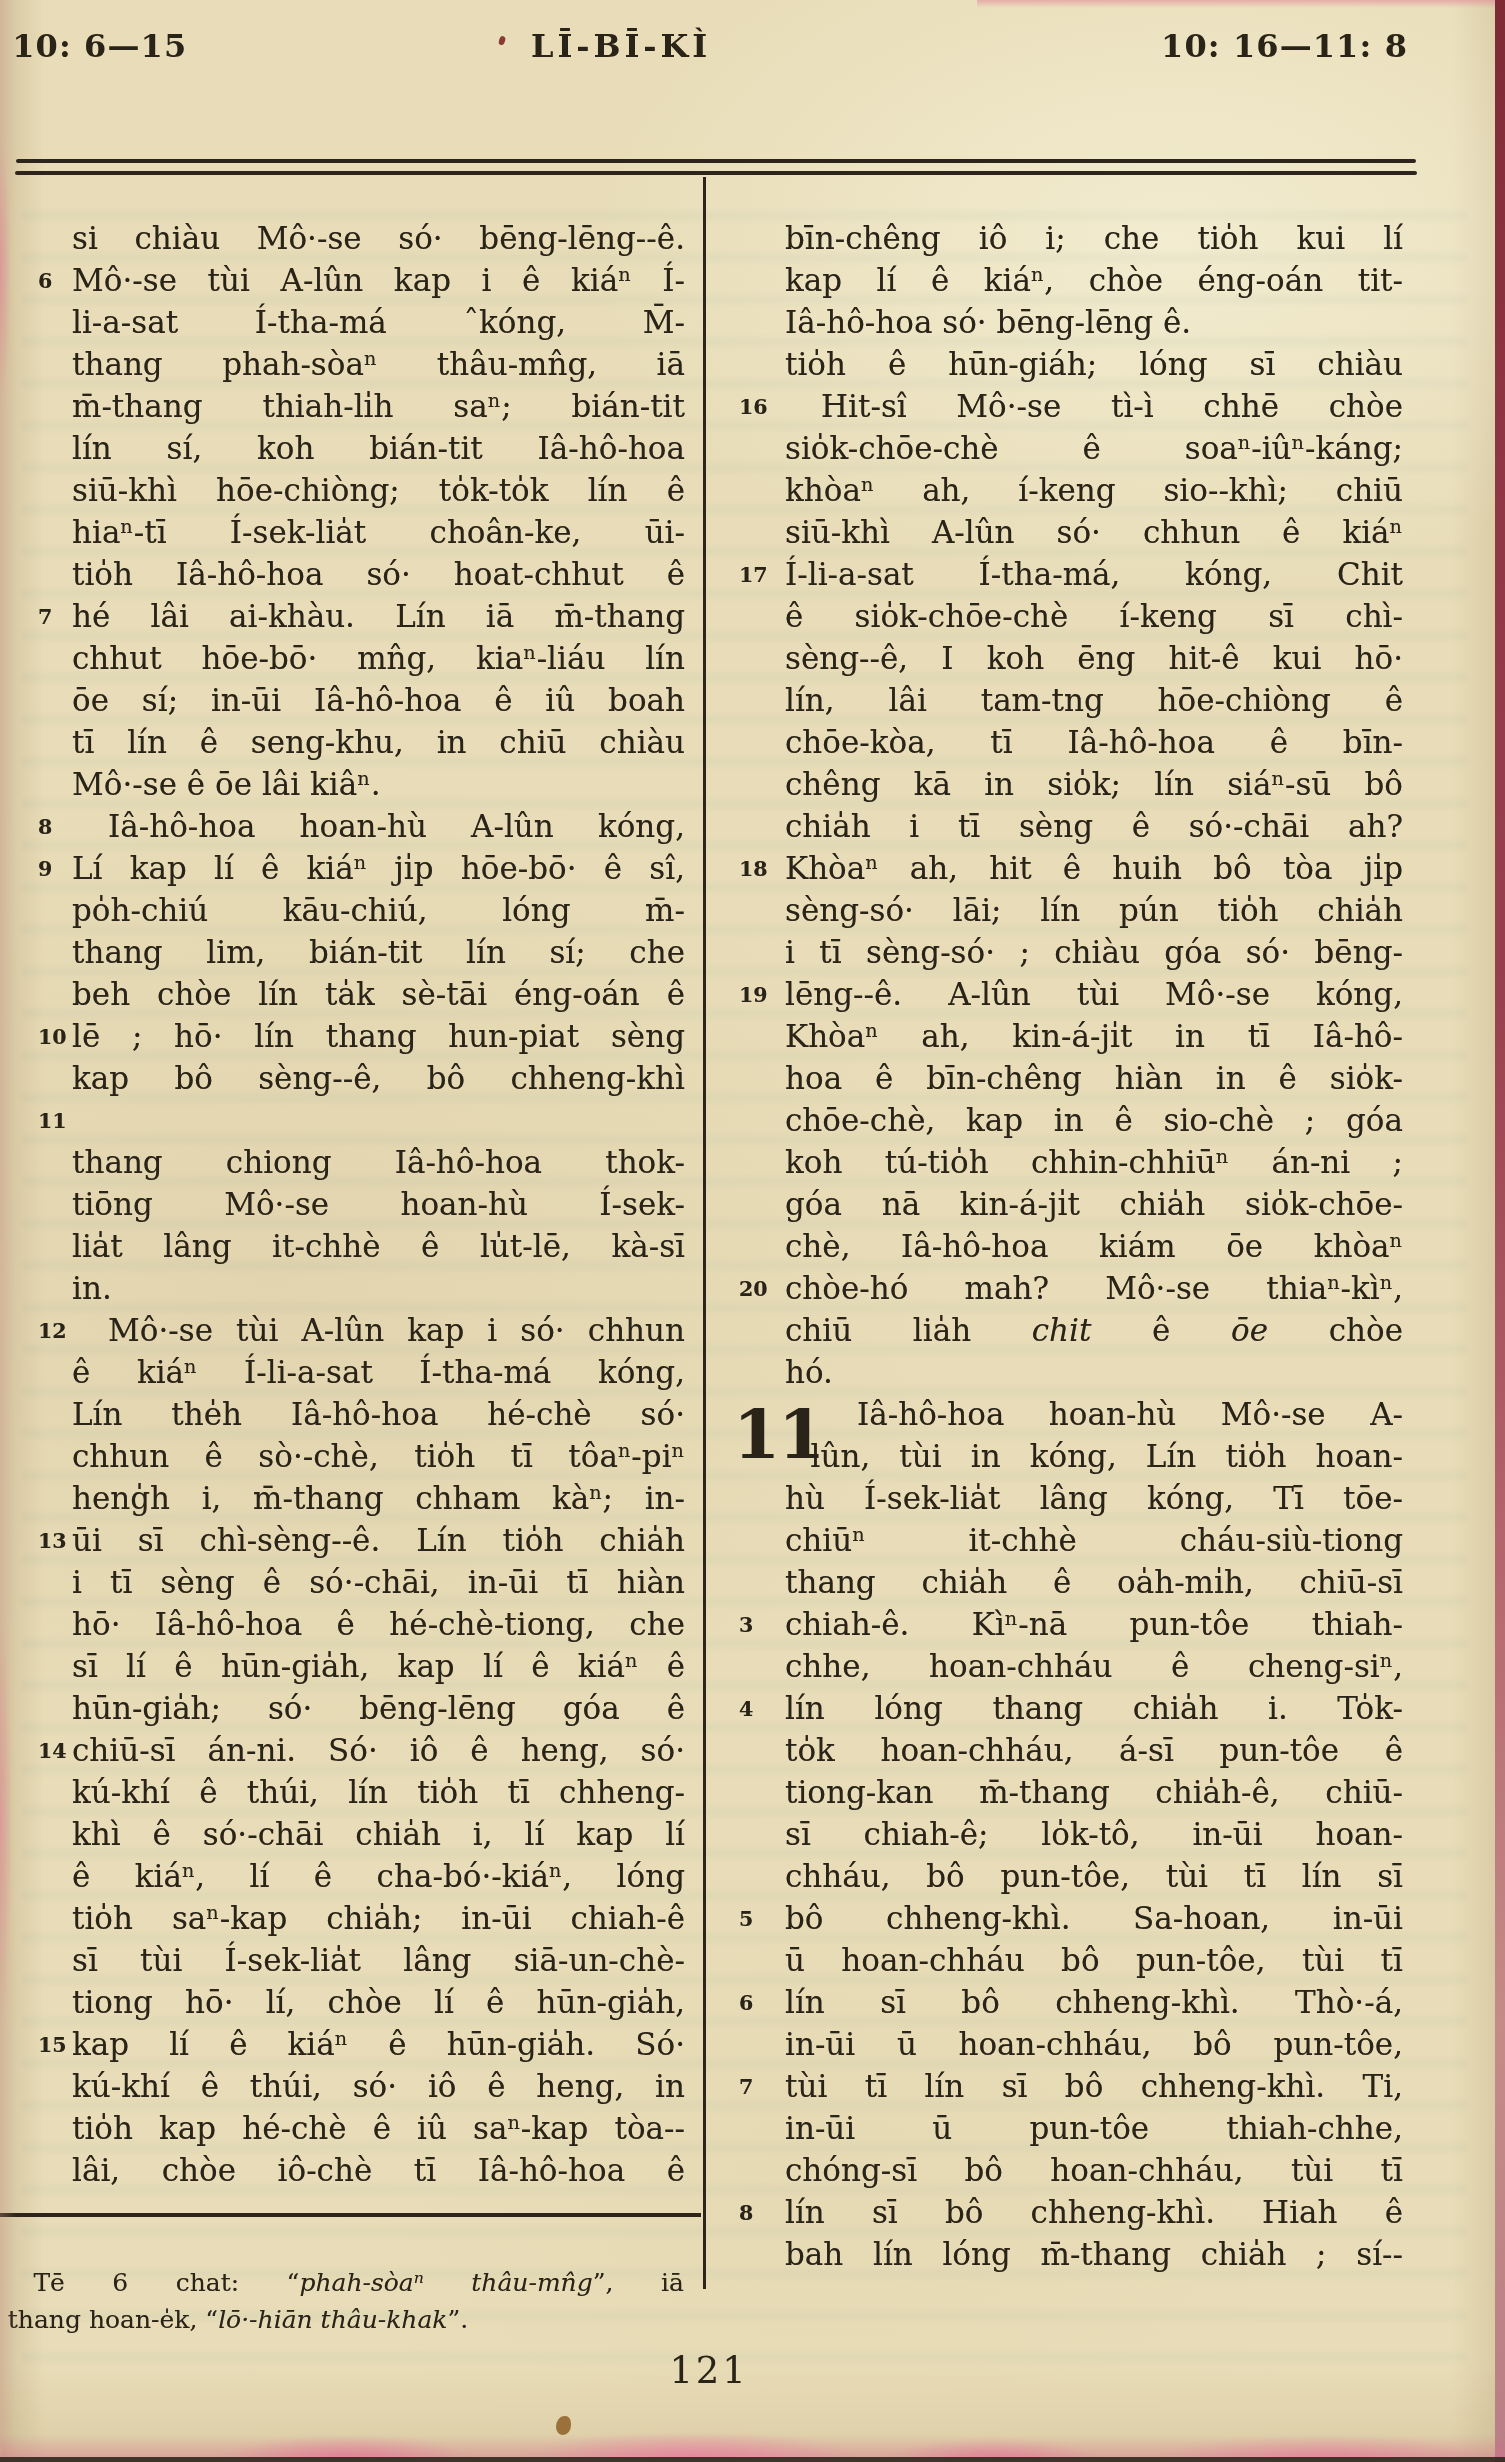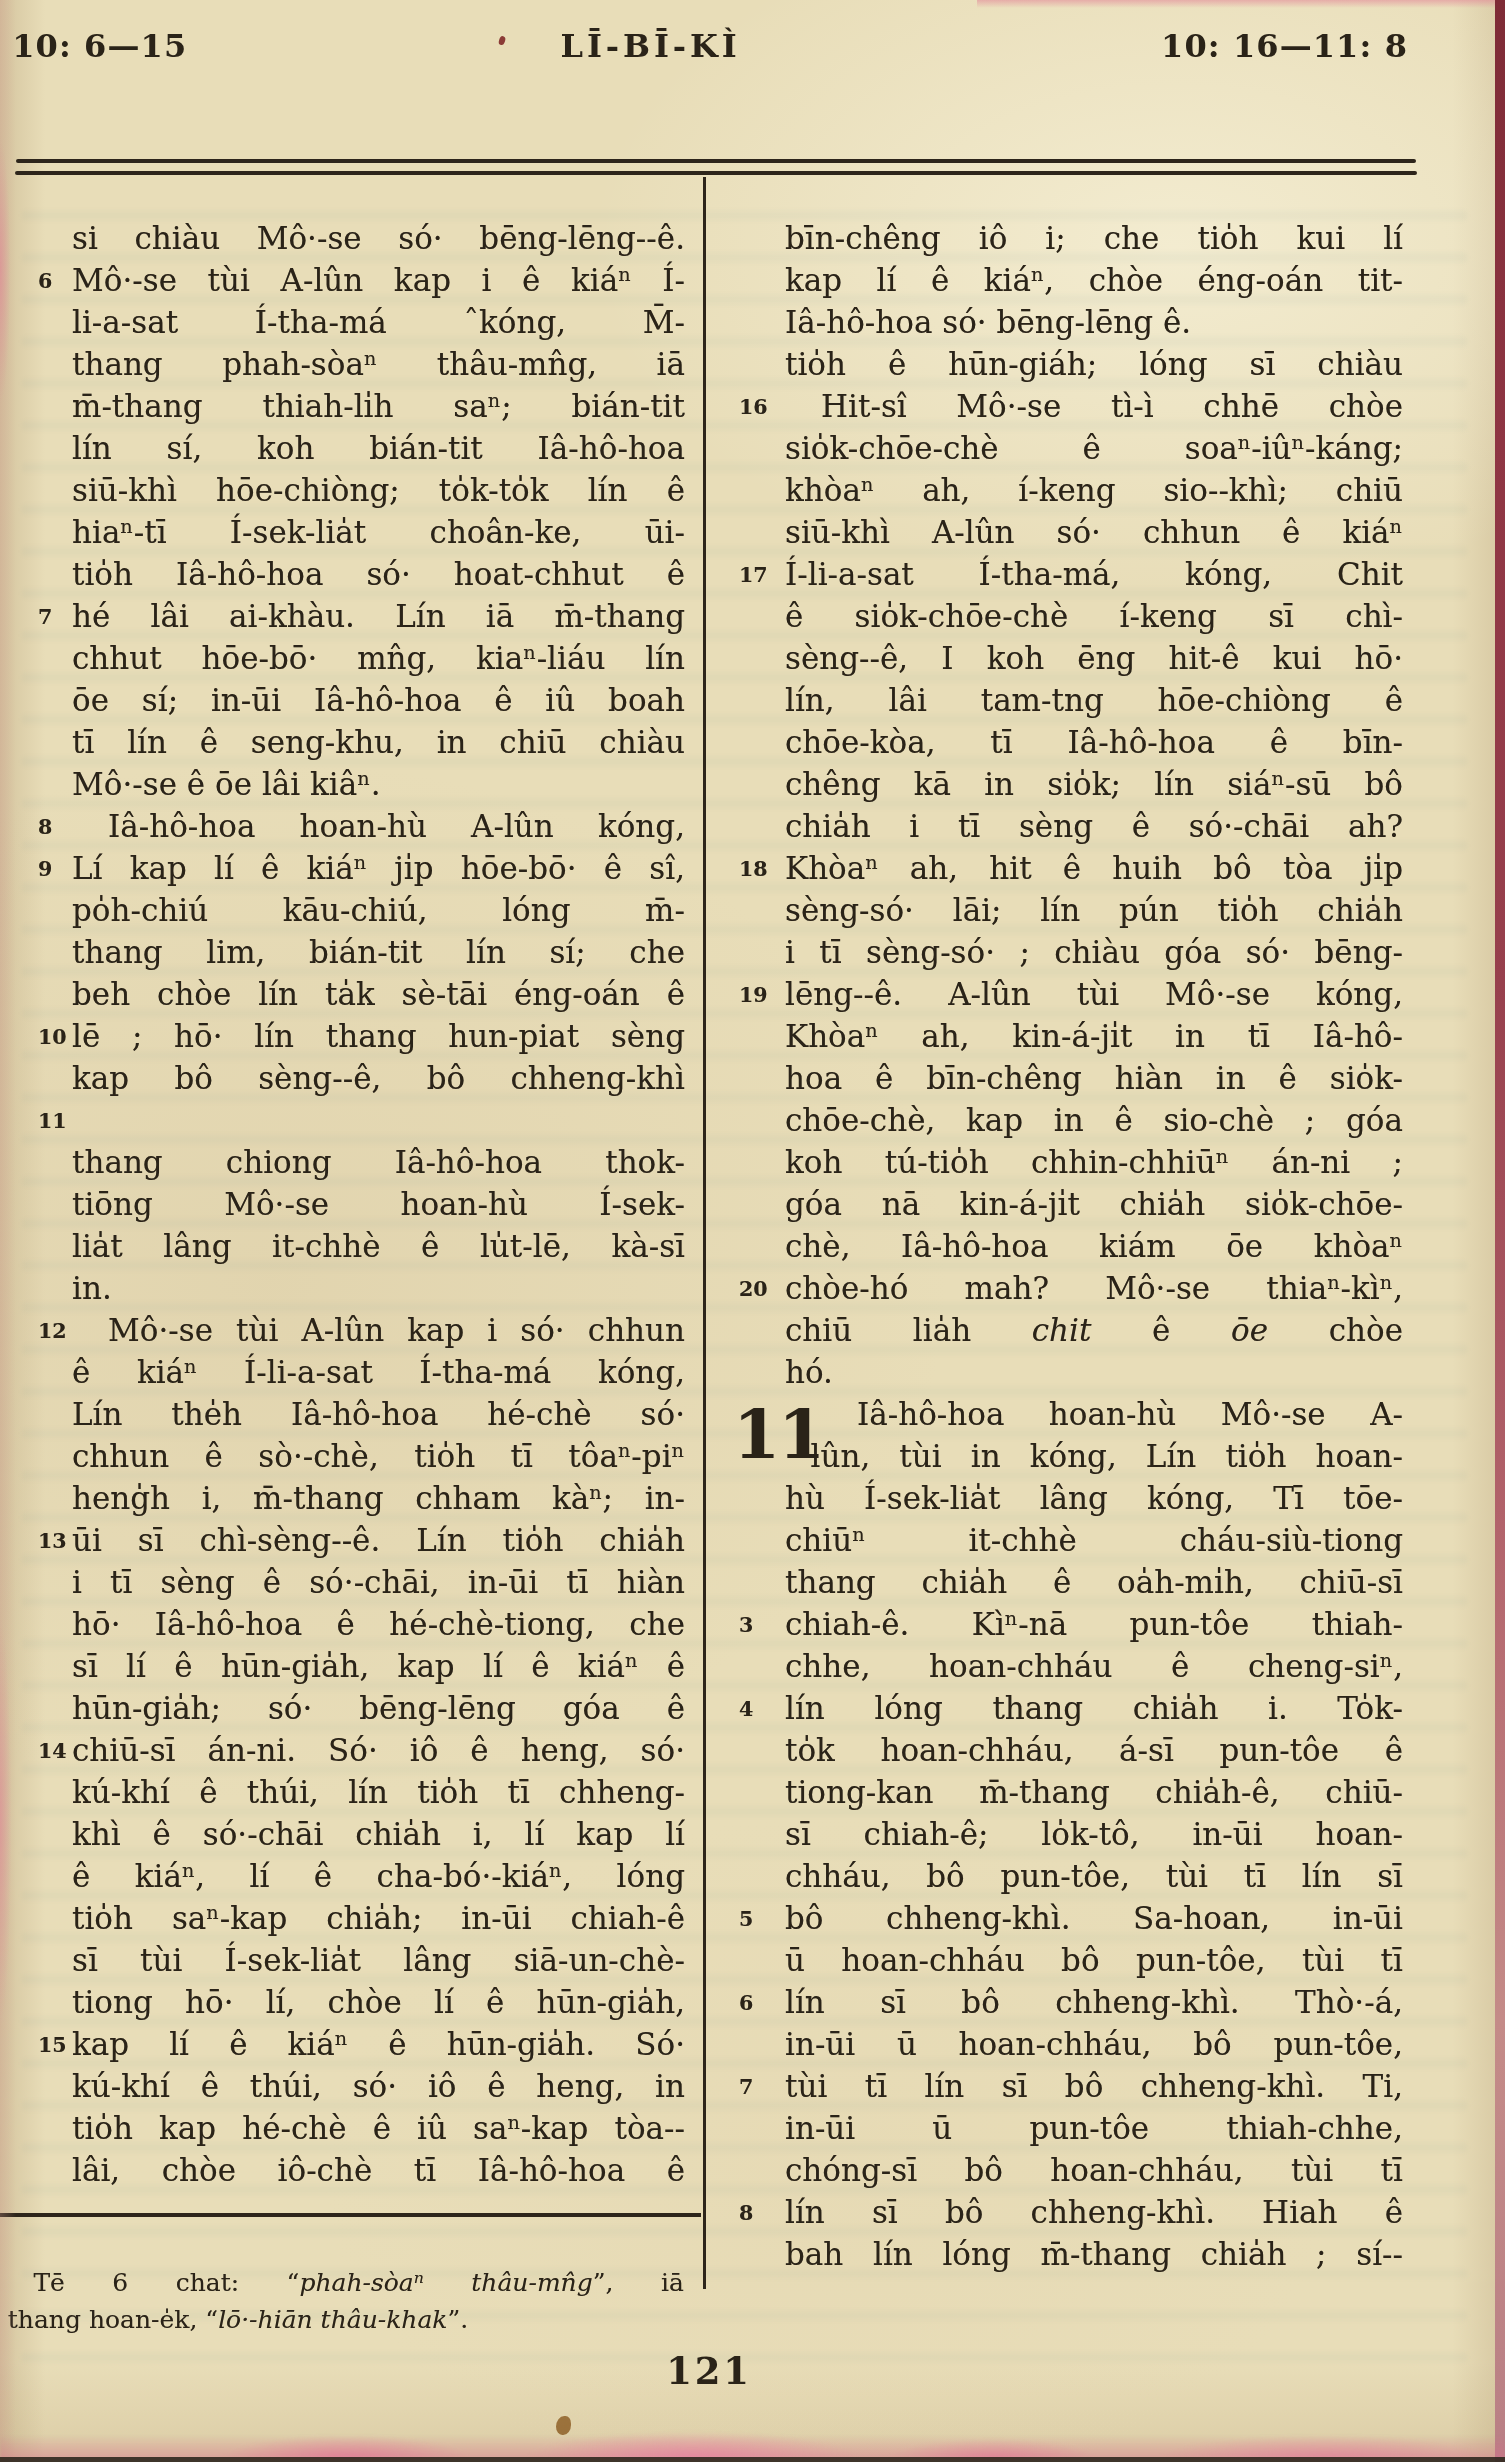--- a/index.html
+++ b/index.html
@@ -9,21 +9,21 @@
       radial-gradient(834px 500px at 78% 10%, rgba(252,248,228,.55), rgba(252,248,228,0) 70%),
       radial-gradient(945px 723px at 18% 52%, rgba(210,192,152,.30), rgba(210,192,152,0) 72%),
       radial-gradient(723px 500px at 55% 88%, rgba(228,214,176,.40), rgba(228,214,176,0) 70%),
       linear-gradient(90deg, rgba(170,144,104,.32) 0%, rgba(170,144,104,0) 3%, rgba(170,144,104,0) 96.5%, rgba(170,144,104,.28) 100%),
       linear-gradient(0deg, rgba(185,160,115,.28) 0%, rgba(185,160,115,0) 4%);
     color:#2a2318;}
   .ghost{position:absolute;left:22px;top:183px;width:1445px;height:2196px;opacity:.10;filter:blur(2.8px);pointer-events:none;
     background-image:repeating-linear-gradient(0deg, rgba(100,140,135,0) 0 16.7px, rgba(100,140,135,.55) 16.7px 25.6px, rgba(100,140,135,0) 25.6px 42px);}
   .hdr{position:absolute;top:27px;font-weight:bold;font-size:32px;white-space:nowrap;}
   .hdr-left{left:12.2px;letter-spacing:1.1px;}
-  .hdr-center{left:531px;width:239px;text-align:center;letter-spacing:3.9px;}
+  .hdr-center{left:531px;width:239px;letter-spacing:3.9px;}
   .hdr-right{right:97px;letter-spacing:1.1px;}
   .rule{position:absolute;background:#2d251b;border-radius:2.2px;}
   .rule-a{left:15.6px;top:159px;width:1400px;height:4.4px;}
   .rule-b{left:14.5px;top:171px;width:1402px;height:4.4px;}
   .divider{position:absolute;left:703px;top:177px;width:2.8px;height:2112px;background:#2d251b;}
   .col{position:absolute;top:217px;}
   .col-left{left:72px;width:613px;}
   .col-right{left:785px;width:618px;}
   .line{position:relative;height:42px;line-height:42px;font-size:31px;text-align:justify;text-align-last:justify;
     text-shadow:0 0 0.6px rgba(42,35,24,.35);}
@@ -32,21 +32,21 @@
   .line.ch1{padding-left:72px;}
   .line.ch2{padding-left:25.6px;}
   .vnum{position:absolute;top:1.1px;line-height:42px;font-size:20.6px;font-weight:bold;}
   .col-left .vnum{left:-34px;}
   .col-right .vnum{left:-46px;}
   .chapnum{position:absolute;left:-52px;top:1184px;font-size:68px;line-height:66px;font-weight:bold;letter-spacing:-2.2px;}
   .footnote-rule{position:absolute;left:0;top:2213px;width:701px;height:3.9px;background:#2d251b;}
   .footnote{position:absolute;left:7.8px;top:2227px;width:676px;}
   .footnote .line{height:37px;line-height:37px;font-size:25px;}
   .footnote .ind{padding-left:25.6px;margin-top:37px;}
-  .pagenum{position:absolute;left:656px;top:2349px;width:106px;text-align:center;font-size:37px;font-weight:700;letter-spacing:2.8px;}
+  .pagenum{position:absolute;left:656px;top:2349px;width:106px;text-align:center;font-size:37px;font-weight:400;letter-spacing:2.8px;}
   i{font-style:italic;}
   
   .edge-right{position:absolute;right:0;top:0;width:10px;height:100%;
     background:linear-gradient(180deg,#7e2b36 0%,#8e3543 18%,#97404d 40%,#b2636b 62%,#c48b88 82%,#b97f85 100%);}
   .edge-left{position:absolute;left:0;top:0;width:15.6px;height:100%;
     background:
       radial-gradient(13.3px 167px at 0 11%, rgba(226,130,150,.55), rgba(226,130,150,0) 80%),
       radial-gradient(14.5px 256px at 0 74%, rgba(226,130,150,.50), rgba(226,130,150,0) 80%),
       linear-gradient(90deg, rgba(205,150,140,.30), rgba(205,150,140,0));}
   .edge-top{position:absolute;right:0;top:0;width:528px;height:7.8px;

